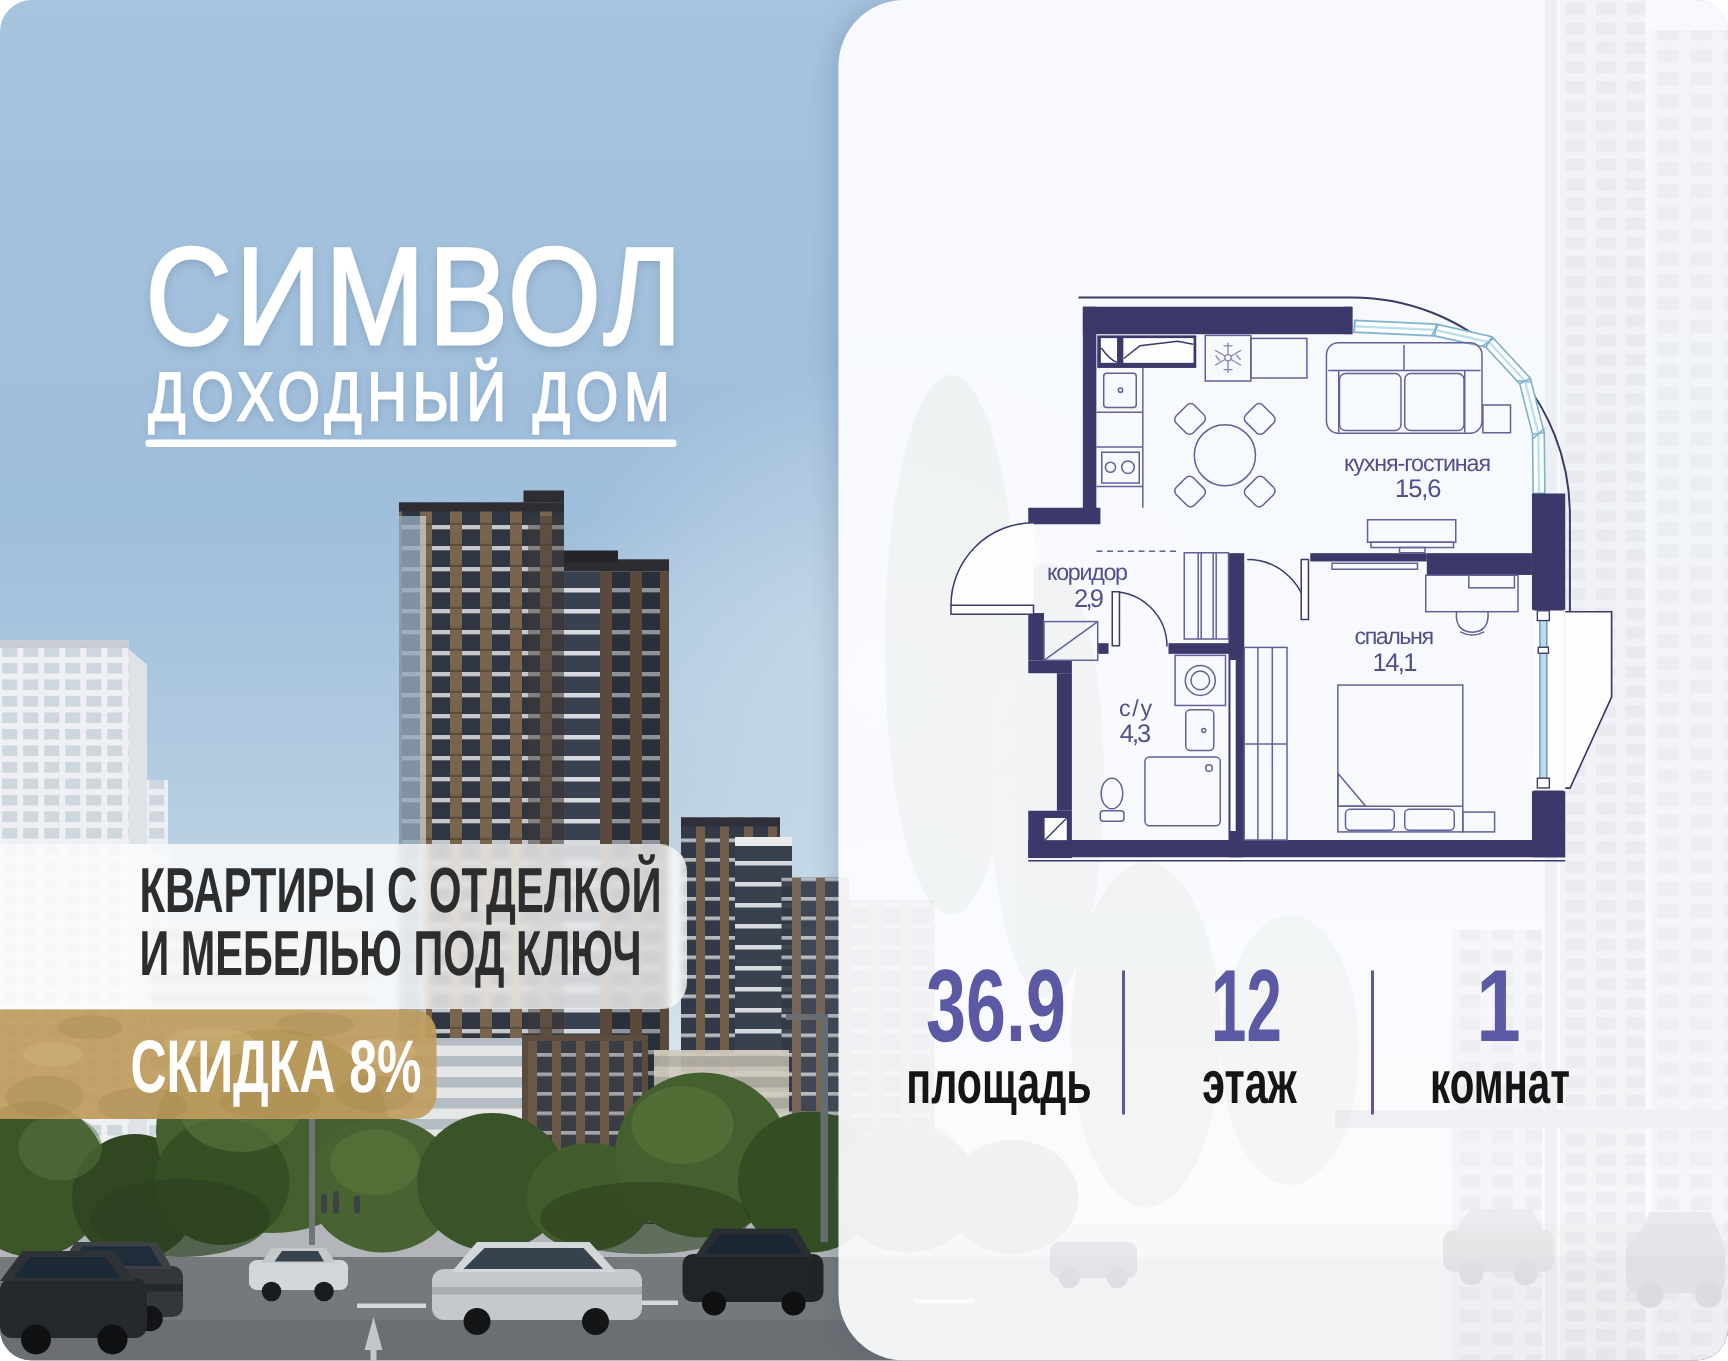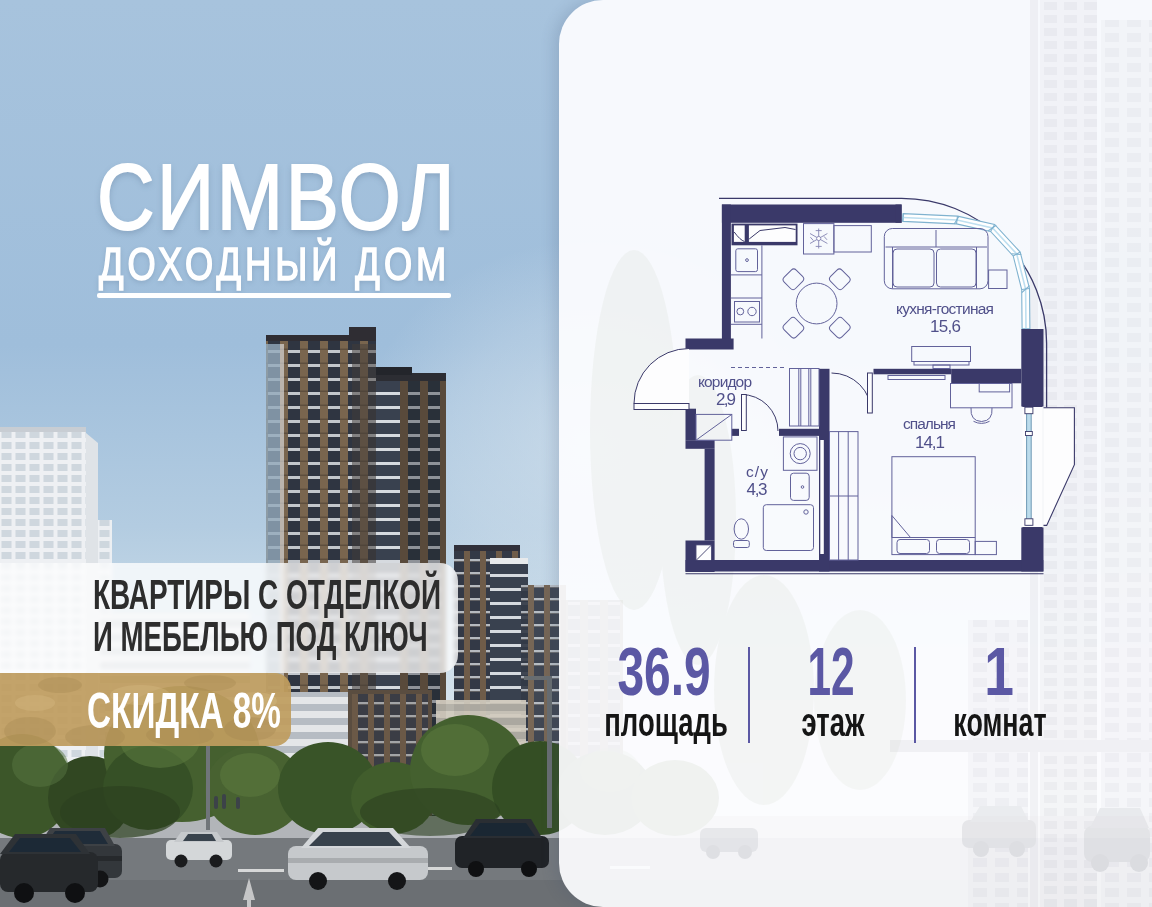--- a/index.html
+++ b/index.html
@@ -1,15 +1,15 @@
 <!DOCTYPE html>
 <html><head><meta charset="utf-8">
 <style>
 html,body{margin:0;padding:0;background:#fff;}
-#stage{-webkit-font-smoothing:antialiased;position:relative;width:1152px;height:907px;overflow:hidden;font-family:"Liberation Sans",sans-serif;}
+#stage{-webkit-font-smoothing:antialiased;position:relative;width:1152px;height:907px;overflow:hidden;font-family:"Liberation Sans",sans-serif;border-radius:21px;}
 #photo{position:absolute;left:0;top:0;}
 .abs{position:absolute;}
 #sym{filter:blur(0px);left:97px;top:151.2px;font-size:92.3px;line-height:1;font-weight:normal;-webkit-text-stroke:2px #fff;color:#fff;letter-spacing:3px;transform:scaleX(0.862);transform-origin:0 0;white-space:nowrap;z-index:3;text-shadow:0 3px 7px rgba(90,115,145,0.40);}
 #dd{filter:blur(0px);left:99px;top:242px;font-size:45.3px;line-height:1;font-weight:normal;-webkit-text-stroke:1.6px #fff;color:#fff;letter-spacing:5px;transform:scaleX(0.80);transform-origin:0 0;white-space:nowrap;z-index:3;text-shadow:0 2px 6px rgba(90,115,145,0.38);}
 #uline{left:97px;top:293px;width:354px;height:4.5px;background:#fff;z-index:3;border-radius:2px;}
 #whitebox{left:0;top:563px;width:458px;height:110px;background:rgba(255,255,255,0.77);border-radius:0 18px 18px 0;z-index:3;-webkit-backdrop-filter:blur(2px);backdrop-filter:blur(2px);}
 .wbt{filter:blur(0px);position:absolute;color:#2d2d2d;font-weight:bold;font-size:42.5px;line-height:1;white-space:nowrap;transform-origin:0 0;z-index:4;}
 #wb1{left:92.8px;top:573.6px;transform:scaleX(0.657);}
 #wb2{left:93px;top:615.6px;transform:scaleX(0.650);}
 #goldbox{left:0;top:673px;width:291px;height:73px;background:rgba(191,157,95,0.93);border-radius:0 16px 16px 0;z-index:3;}

